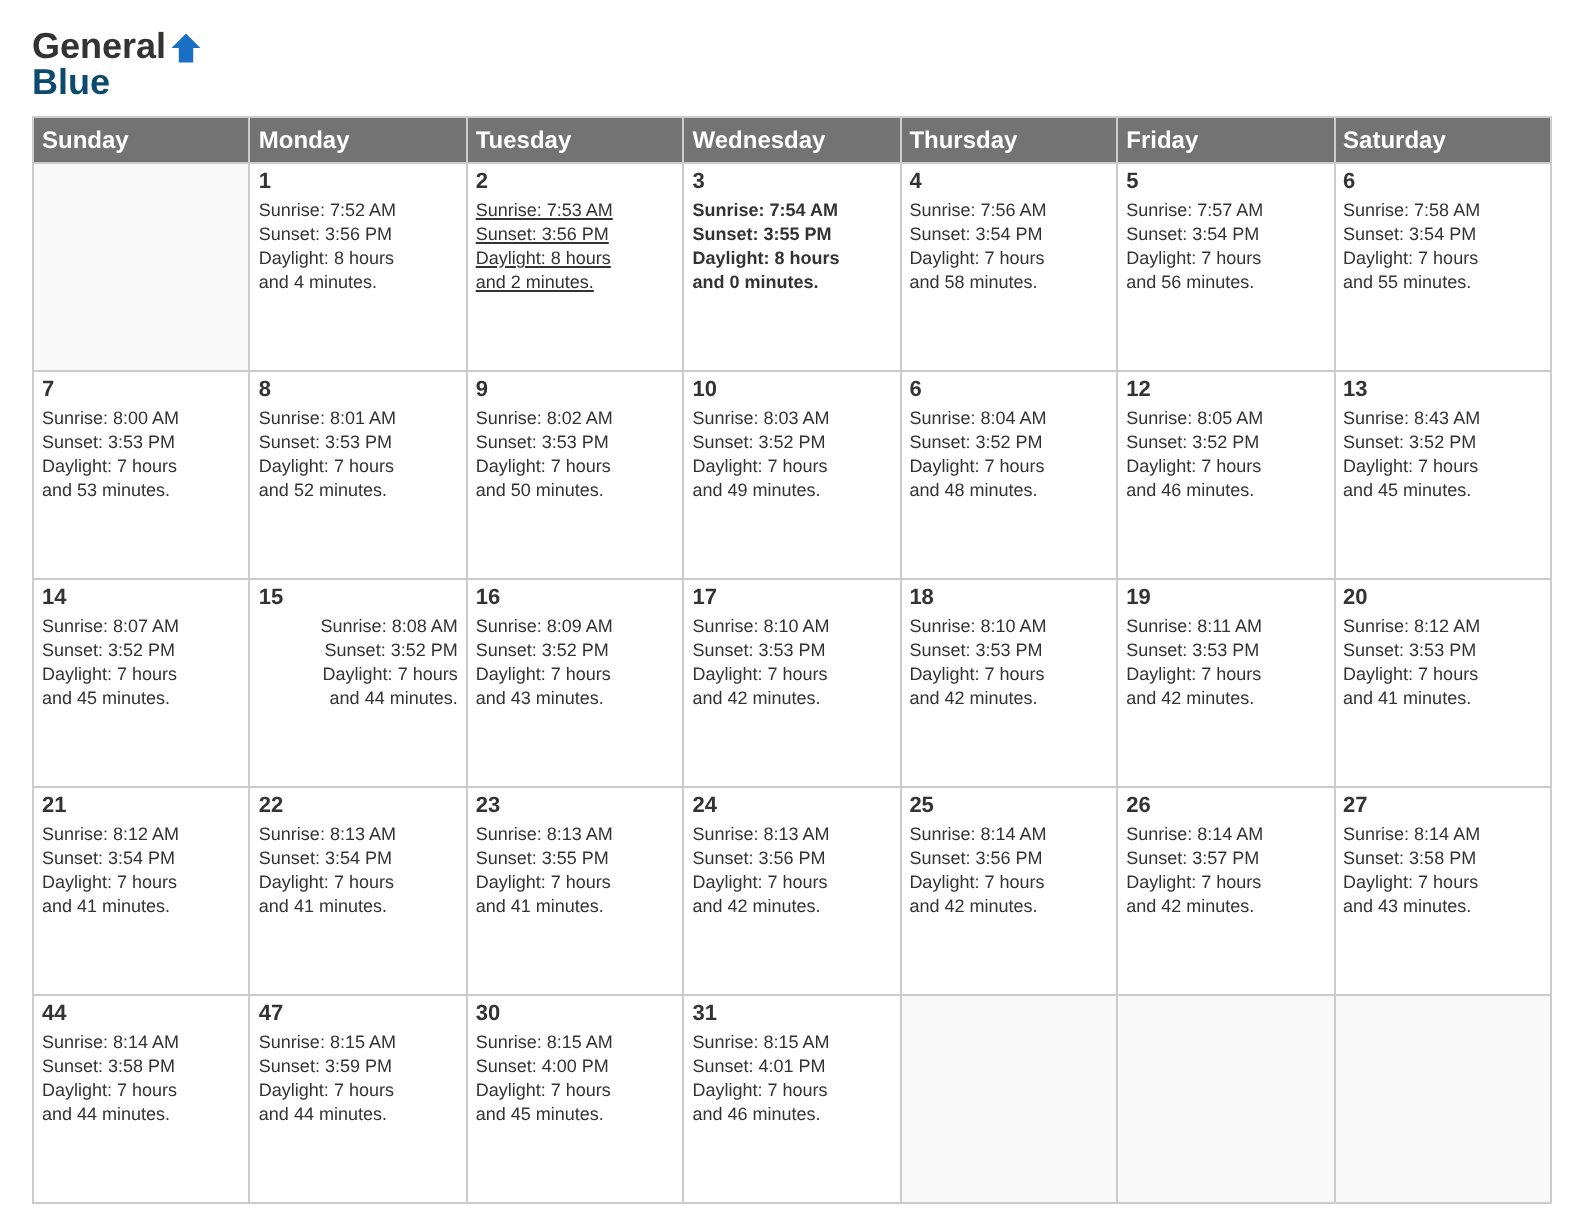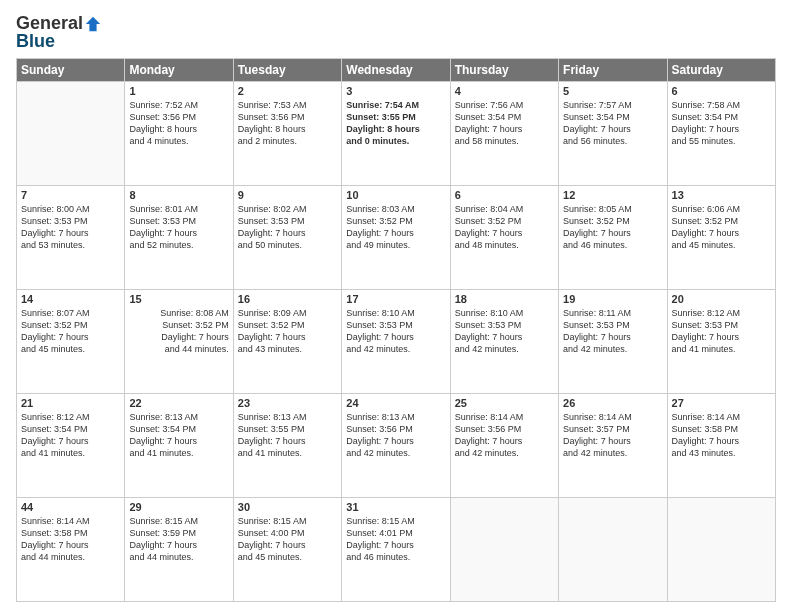--- a/index.html
+++ b/index.html
@@ -132,21 +132,21 @@
           <td class="empty-cell"></td>
           <td>
             <span class="day-number">1</span>
             <div class="day-info" style="white-space: pre-line;">Sunrise: 7:52 AM
 Sunset: 3:56 PM
 Daylight: 8 hours
 and 4 minutes.</div>
           </td>
           <td>
             <span class="day-number">2</span>
-            <div class="day-info" style="white-space: pre-line;">Sunrise: 7:53 AM
+            <div class="day-info" style="white-space: pre-line; text-decoration: underline;">Sunrise: 7:53 AM
 Sunset: 3:56 PM
 Daylight: 8 hours
 and 2 minutes.</div>
           </td>
           <td>
             <span class="day-number">3</span>
             <div class="day-info" style="white-space: pre-line; font-weight: bold;">Sunrise: 7:54 AM
 Sunset: 3:55 PM
 Daylight: 8 hours
 and 0 minutes.</div>
@@ -211,21 +211,21 @@
           </td>
           <td>
             <span class="day-number">12</span>
             <div class="day-info" style="white-space: pre-line;">Sunrise: 8:05 AM
 Sunset: 3:52 PM
 Daylight: 7 hours
 and 46 minutes.</div>
           </td>
           <td>
             <span class="day-number">13</span>
-            <div class="day-info" style="white-space: pre-line;">Sunrise: 6:06 AM
+            <div class="day-info" style="white-space: pre-line;">Sunrise: 8:43 AM
 Sunset: 3:52 PM
 Daylight: 7 hours
 and 45 minutes.</div>
           </td>
         </tr>
         <tr>
           <td>
             <span class="day-number">14</span>
             <div class="day-info" style="white-space: pre-line;">Sunrise: 8:07 AM
 Sunset: 3:52 PM
@@ -328,21 +328,21 @@
         </tr>
         <tr>
           <td>
             <span class="day-number">44</span>
             <div class="day-info" style="white-space: pre-line;">Sunrise: 8:14 AM
 Sunset: 3:58 PM
 Daylight: 7 hours
 and 44 minutes.</div>
           </td>
           <td>
-            <span class="day-number">29</span>
+            <span class="day-number">47</span>
             <div class="day-info" style="white-space: pre-line;">Sunrise: 8:15 AM
 Sunset: 3:59 PM
 Daylight: 7 hours
 and 44 minutes.</div>
           </td>
           <td>
             <span class="day-number">30</span>
             <div class="day-info" style="white-space: pre-line;">Sunrise: 8:15 AM
 Sunset: 4:00 PM
 Daylight: 7 hours

